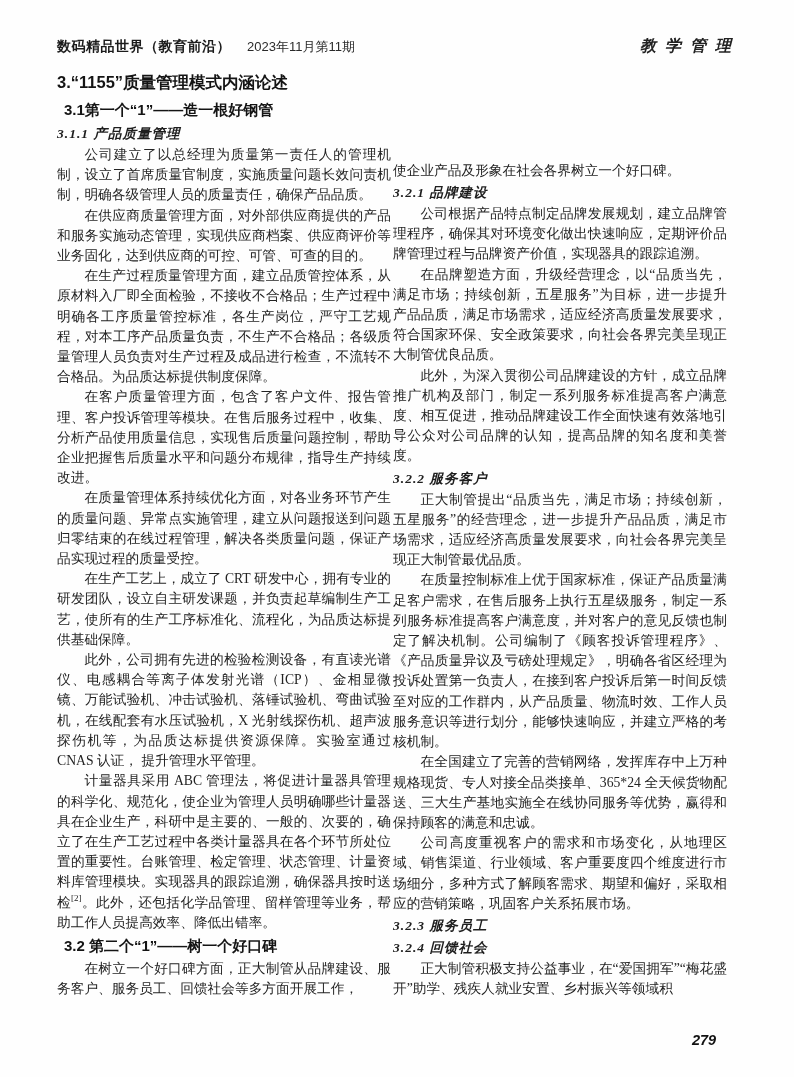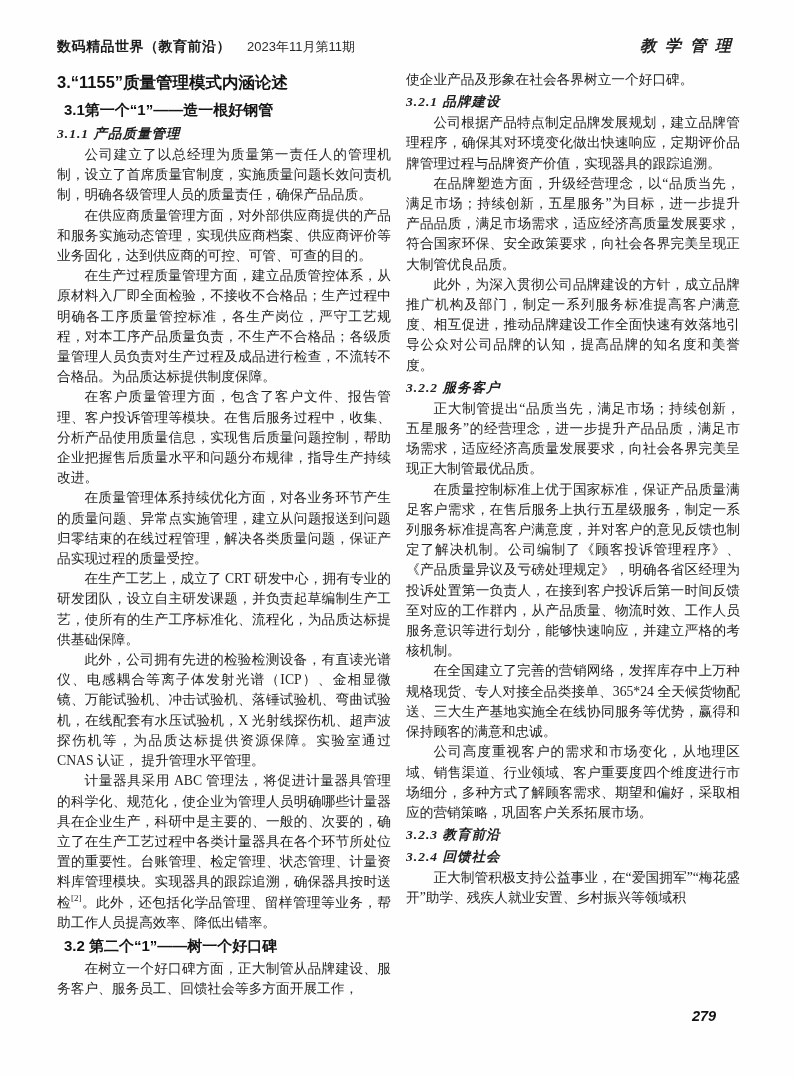--- a/index.html
+++ b/index.html
@@ -39,21 +39,22 @@
     font-size: 16px;
     letter-spacing: 9px;
     color: #222;
   }
   
   .article {
     position: absolute;
     top: 70px; left: 57px;
     width: 683px;
     display: flex;
-    gap: 15px;
+    gap: 2px;
+    align-items: flex-end;
   }
   .col {
     width: 334px;
     text-align: justify;
   }
   .blk-h1 {
     font-family: "Liberation Sans", sans-serif;
     font-weight: 700;
     font-size: 16.5px;
     line-height: 25px;
@@ -89,21 +90,21 @@
   .blk-p { text-indent: 2em; }
   .blk-pc { text-indent: 0; }
   .blk-p sup, .blk-pc sup {
     font-size: 9px;
     line-height: 0;
     vertical-align: super;
   }
   
   .page-number {
     position: absolute;
-    top: 1008px;
+    top: 1032px;
     left: 682px;
     width: 44px;
     text-align: center;
     font-family: "Liberation Sans", sans-serif;
     font-weight: 700;
     font-style: italic;
     font-size: 14.5px;
     color: #111;
   }
 </style>
@@ -138,19 +139,19 @@
       <p class="blk-pc">使企业产品及形象在社会各界树立一个好口碑。</p>
       <div class="blk-h3">3.2.1 品牌建设</div>
       <p class="blk-p">公司根据产品特点制定品牌发展规划，建立品牌管理程序，确保其对环境变化做出快速响应，定期评价品牌管理过程与品牌资产价值，实现器具的跟踪追溯。</p>
       <p class="blk-p">在品牌塑造方面，升级经营理念，以“品质当先，满足市场；持续创新，五星服务”为目标，进一步提升产品品质，满足市场需求，适应经济高质量发展要求，符合国家环保、安全政策要求，向社会各界完美呈现正大制管优良品质。</p>
       <p class="blk-p">此外，为深入贯彻公司品牌建设的方针，成立品牌推广机构及部门，制定一系列服务标准提高客户满意度、相互促进，推动品牌建设工作全面快速有效落地引导公众对公司品牌的认知，提高品牌的知名度和美誉度。</p>
       <div class="blk-h3">3.2.2 服务客户</div>
       <p class="blk-p">正大制管提出“品质当先，满足市场；持续创新，五星服务”的经营理念，进一步提升产品品质，满足市场需求，适应经济高质量发展要求，向社会各界完美呈现正大制管最优品质。</p>
       <p class="blk-p">在质量控制标准上优于国家标准，保证产品质量满足客户需求，在售后服务上执行五星级服务，制定一系列服务标准提高客户满意度，并对客户的意见反馈也制定了解决机制。公司编制了《顾客投诉管理程序》、《产品质量异议及亏磅处理规定》，明确各省区经理为投诉处置第一负责人，在接到客户投诉后第一时间反馈至对应的工作群内，从产品质量、物流时效、工作人员服务意识等进行划分，能够快速响应，并建立严格的考核机制。</p>
       <p class="blk-p">在全国建立了完善的营销网络，发挥库存中上万种规格现货、专人对接全品类接单、365*24 全天候货物配送、三大生产基地实施全在线协同服务等优势，赢得和保持顾客的满意和忠诚。</p>
       <p class="blk-p">公司高度重视客户的需求和市场变化，从地理区域、销售渠道、行业领域、客户重要度四个维度进行市场细分，多种方式了解顾客需求、期望和偏好，采取相应的营销策略，巩固客户关系拓展市场。</p>
-      <div class="blk-h3">3.2.3 教育前沿</div>
+      <div class="blk-h3">3.2.3 服务员工</div>
       <div class="blk-h3">3.2.4 回馈社会</div>
       <p class="blk-p">正大制管积极支持公益事业，在“爱国拥军”“梅花盛开”助学、残疾人就业安置、乡村振兴等领域积</p>
     </div>
 </div>
 
 <div class="page-number">279</div>
 
 </body></html>

